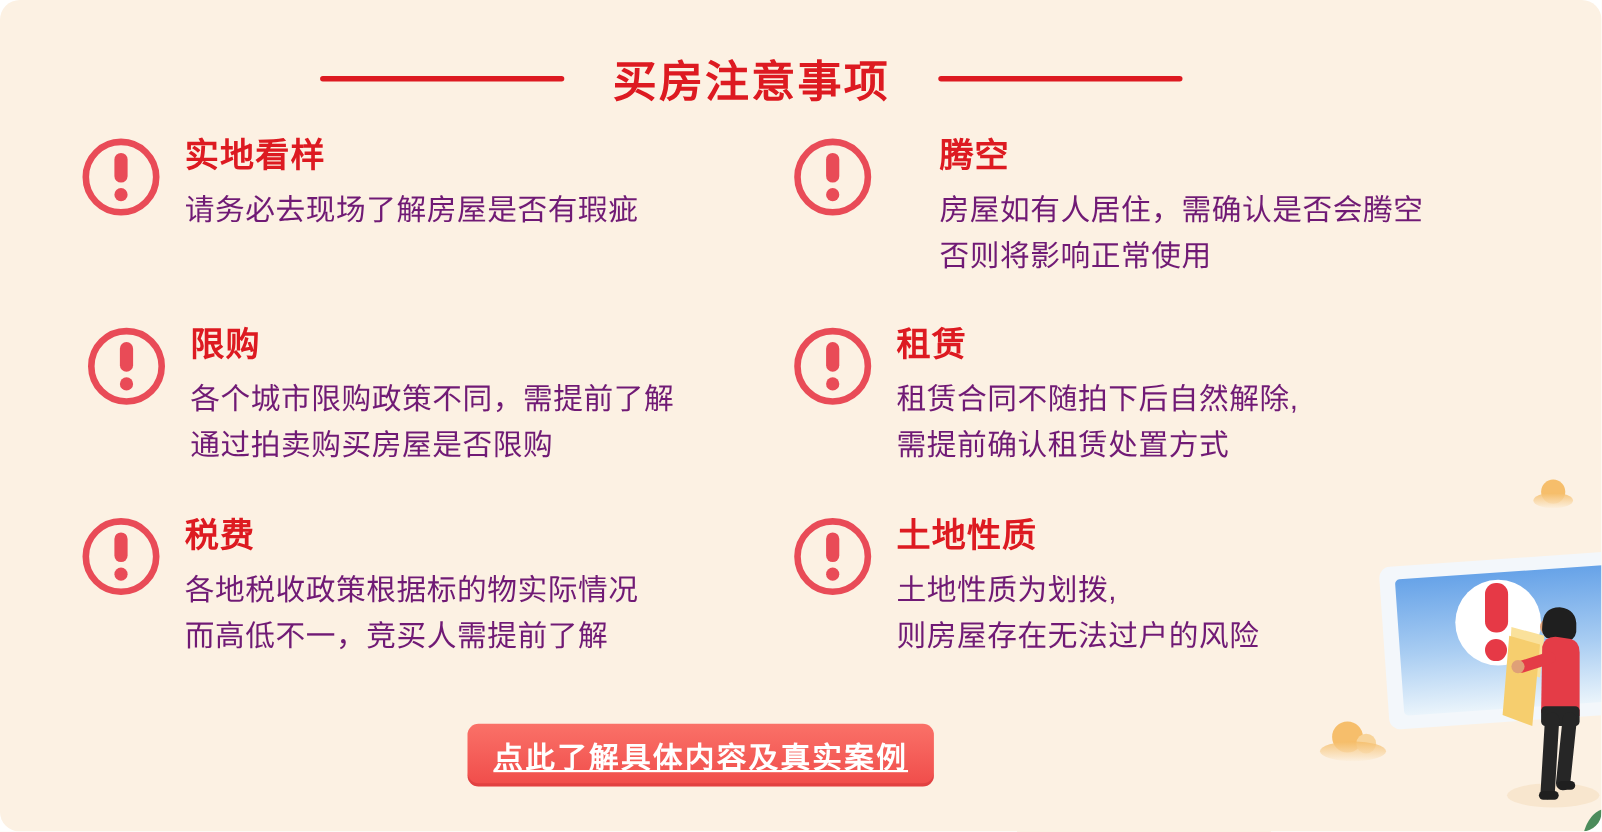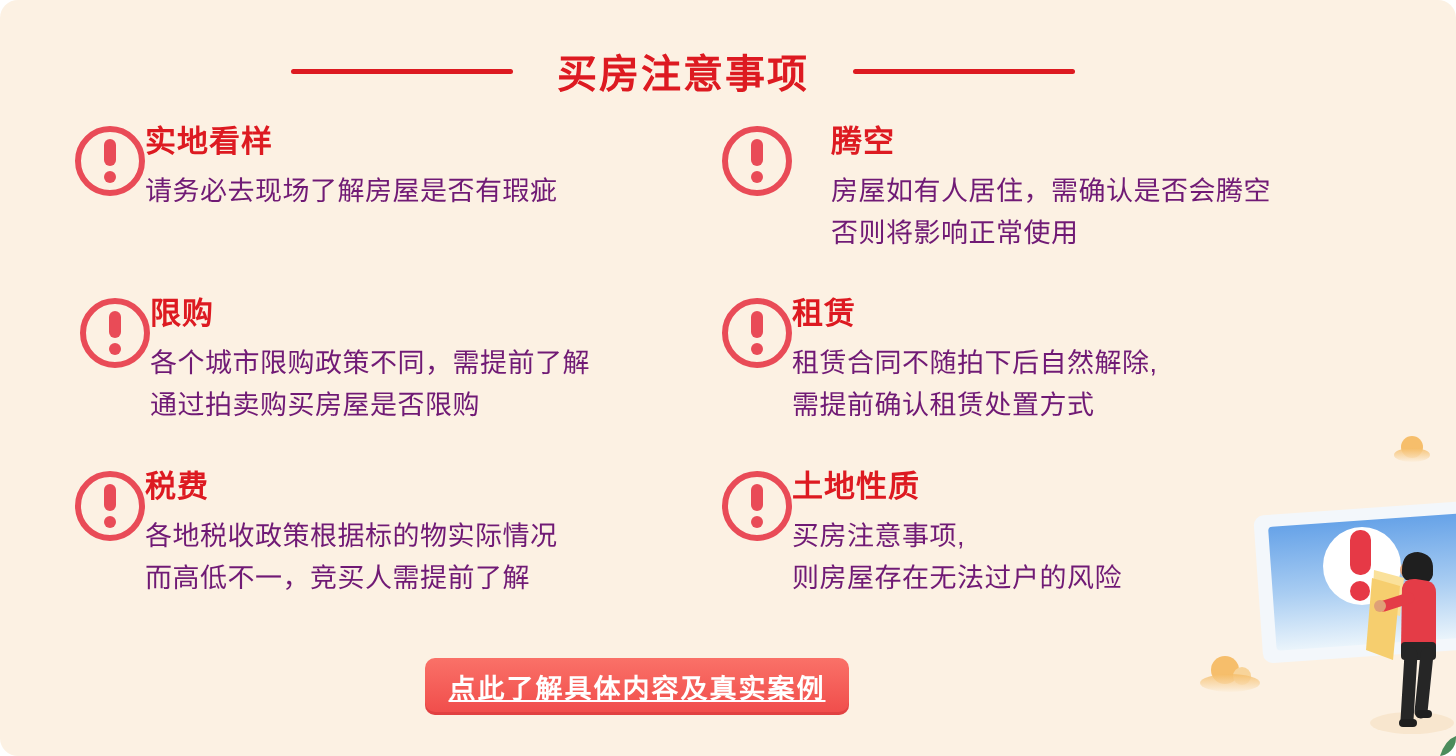--- a/index.html
+++ b/index.html
@@ -26,21 +26,21 @@
   .pos-3{left:722px;top:296px;}
   .pos-4{left:75px;top:469px;}
   .pos-5{left:722px;top:469px;}
   .warn-icon{
     width:58px;height:58px;border:6px solid #E94B57;border-radius:50%;
     display:flex;flex-direction:column;align-items:center;justify-content:center;
     flex:0 0 auto;margin-top:2px;
   }
   .excl-bar{width:12px;height:27px;background:#E94B57;border-radius:6px;display:block;}
   .excl-dot{width:12px;height:12px;background:#E94B57;border-radius:50%;display:block;margin-top:5px;}
-  .item-body{}
+  .item-body{margin-left:23px;}
   .item-title{
     font-size:31px;font-weight:bold;color:#DD1A21;line-height:36px;
     margin-bottom:10px;letter-spacing:1px;white-space:nowrap;
   }
   .item-line{
     font-size:27px;color:#701a75;line-height:42px;white-space:nowrap;letter-spacing:0.5px;
   }
   
   .cta{
     position:absolute;left:425px;top:658px;width:424px;height:57px;
@@ -124,21 +124,21 @@
     </div>
   </div>
 
   <div class="item pos-5">
     <div class="warn-icon">
       <span class="excl-bar"></span>
       <span class="excl-dot"></span>
     </div>
     <div class="item-body">
       <div class="item-title">土地性质</div>
-      <div class="item-line">买房注意事项,</div>
+      <div class="item-line">土地性质为划拨,</div>
       <div class="item-line">则房屋存在无法过户的风险</div>
     </div>
   </div>
 
   <button class="cta">点此了解具体内容及真实案例</button>
 
   <svg class="illustration" viewBox="0 0 276 336" aria-hidden="true">
     <defs>
       <linearGradient id="bluegrad" x1="0" y1="0" x2="0" y2="1">
         <stop offset="0%" stop-color="#67A3E8"></stop>

